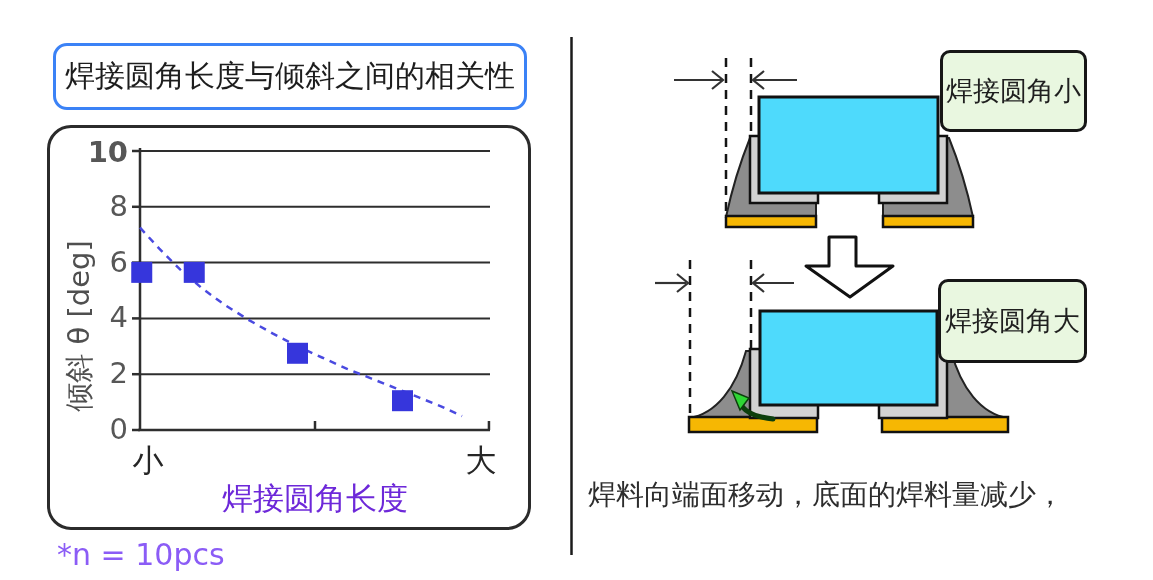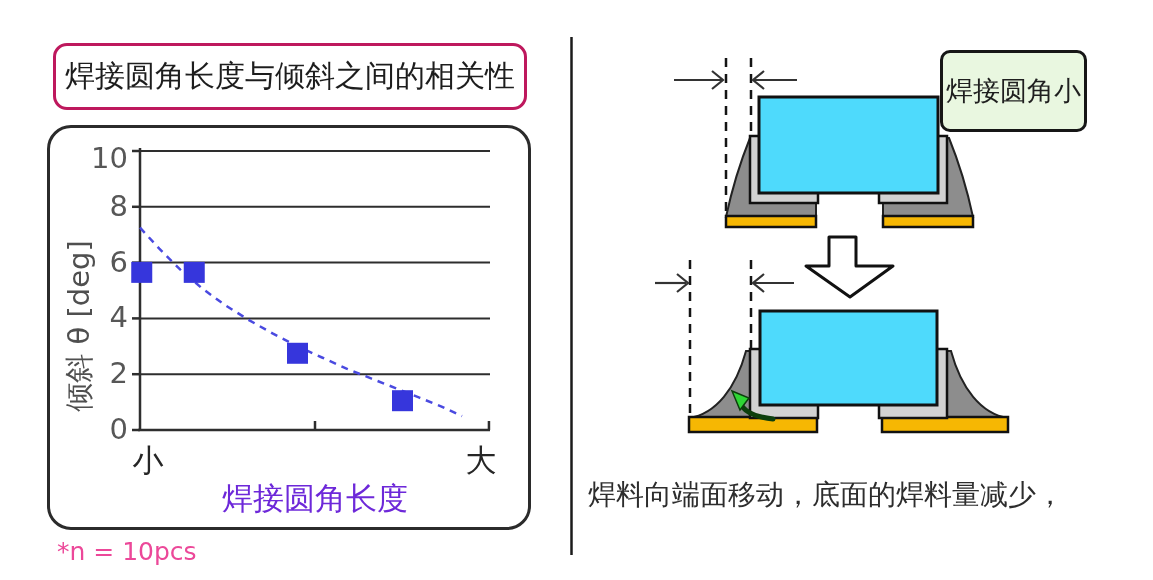--- a/index.html
+++ b/index.html
@@ -1,34 +1,34 @@
 <!DOCTYPE html>
 <html style="--body-fill: #4edafc; --terminal: #d2d2d2; --solder: #8d8d8d; --pad: #f6b703; --label-bg: #e9f7e0; --flow: #2ed634; --marker-fill: #3636dc; --trend-stroke: #4a4ae0;"><head>
 <meta charset="utf-8">
 <style>
   html,body{margin:0;padding:0;background:#fff;}
   .screen{position:relative;width:1153px;height:580px;background:#ffffff;overflow:hidden;
           font-family:"DejaVu Sans","Liberation Sans",sans-serif;color:#222;}
   .abs{position:absolute;}
 
   
-  .title-box{left:53px;top:43px;width:474px;height:67px;border:3px solid #be185d;border-radius:14px;
+  .title-box{left:53px;top:43px;width:474px;height:67px;border:3px solid #3b82f6;border-radius:14px;
              display:flex;align-items:center;justify-content:center;font-size:30px;color:#1d1d1d;
              box-sizing:border-box;background:#fff;}
   .chart-box{left:47px;top:125px;width:484px;height:405px;border:3px solid #2b2b2b;border-radius:24px;
              box-sizing:border-box;background:#fff;}
   #plot-svg{position:absolute;left:0;top:0;}
   #ytick-labels{position:absolute;left:0;top:0;width:478px;height:399px;pointer-events:none;}
   .ytick{position:absolute;left:22px;width:56px;text-align:right;font-size:29px;color:#575757;}
   .ylabel{position:absolute;left:-82px;top:180px;width:220px;height:36px;transform:rotate(-90deg);
           text-align:center;font-size:29px;color:#4f4f4f;white-space:nowrap;}
   .xtick{position:absolute;top:312px;width:52px;text-align:center;font-size:31px;color:#262626;}
   .xtick.small{left:72px;} .xtick.large{left:405px;}
   .xlabel{position:absolute;left:90px;top:350px;width:350px;text-align:center;font-size:31px;color:#6d28d9;}
-  .note{left:57px;top:537px;font-size:25px;color:#ec4899;}
+  .note{left:57px;top:537px;font-size:30px;color:#8b5cf6;}
 
   .grid{stroke:#2e2e2e;stroke-width:2;}
   .axis{stroke:#2e2e2e;stroke-width:2.5;}
   .trend{fill:none;stroke:var(--trend-stroke,#4a4ae0);stroke-width:2.5;stroke-dasharray:7 6;}
   .marker{fill:var(--marker-fill,#3636dc);}
 
   
   .right-panel{left:570px;top:0;width:583px;height:528px;}
   .dash{stroke:#141414;stroke-width:2.5;stroke-dasharray:9 7;fill:none;}
   .mline{stroke:#333;stroke-width:2.2;}
@@ -81,21 +81,21 @@
           <rect x="133.75" y="133.86499999999998" width="21" height="21" class="marker"></rect>
           <rect x="237" y="214.77499999999998" width="21" height="21" class="marker"></rect>
           <rect x="342" y="262.205" width="21" height="21" class="marker"></rect>
         </svg>
       <div id="ytick-labels">
           <div class="ytick" style="top: 284px;">0</div>
           <div class="ytick" style="top: 228.2px;">2</div>
           <div class="ytick" style="top: 172.4px;">4</div>
           <div class="ytick" style="top: 116.6px;">6</div>
           <div class="ytick" style="top: 60.8px;">8</div>
-          <div class="ytick" style="top: 13px;">10</div>
+          <div class="ytick" style="top: 7px; font-weight: bold;">10</div>
         </div>
       <div class="ylabel">倾斜 θ [deg]</div>
       <div class="xtick small">小</div>
       <div class="xtick large">大</div>
       <div class="xlabel">焊接圆角长度</div>
     </div>
 
     <div class="abs note">*n = 10pcs</div>
   </div>
 
@@ -141,18 +141,21 @@
         <rect class="comp" x="190" y="311" width="177" height="94"></rect>
 
         <path class="flowtail" d="M203,419 Q176,416 170,403"></path>
         <polygon class="flowhead" points="162,391 179,398 170,410"></polygon>
       </g>
     </svg>
 
     <div class="abs label-box small">
       <span>焊接圆角小</span>
     </div>
+    <div class="abs label-box large">
+      <span>焊接圆角大</span>
+    </div>
 
     <div class="abs caption">
       <div>焊料向端面移动，底面的焊料量减少，</div>
     </div>
   </div>
 </div>
 
 </body></html>

